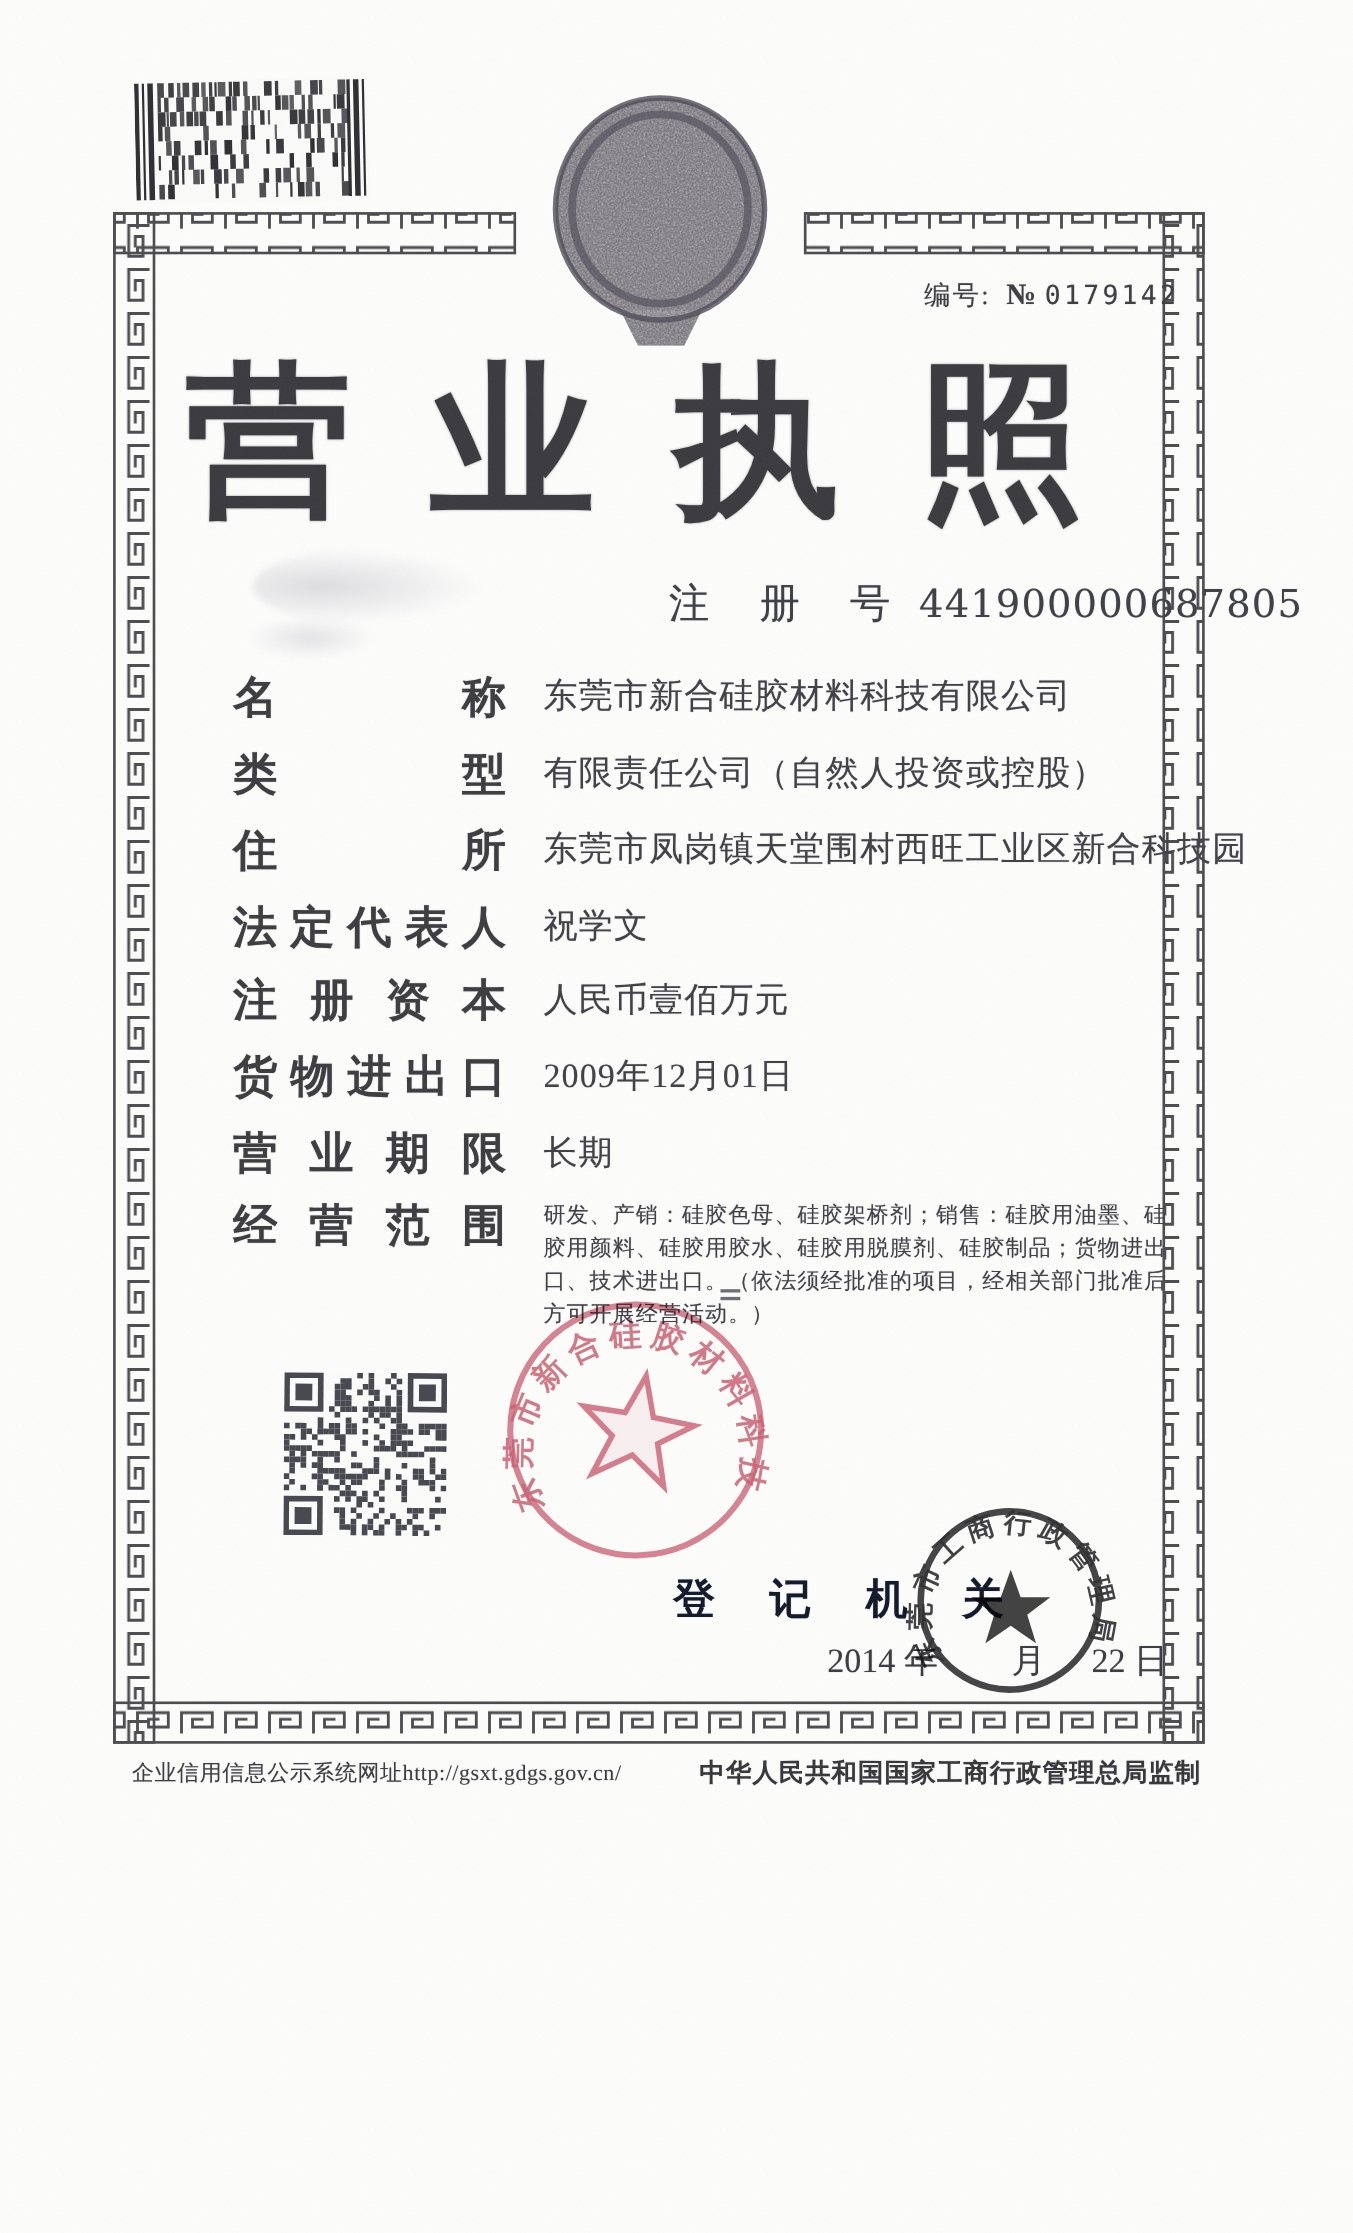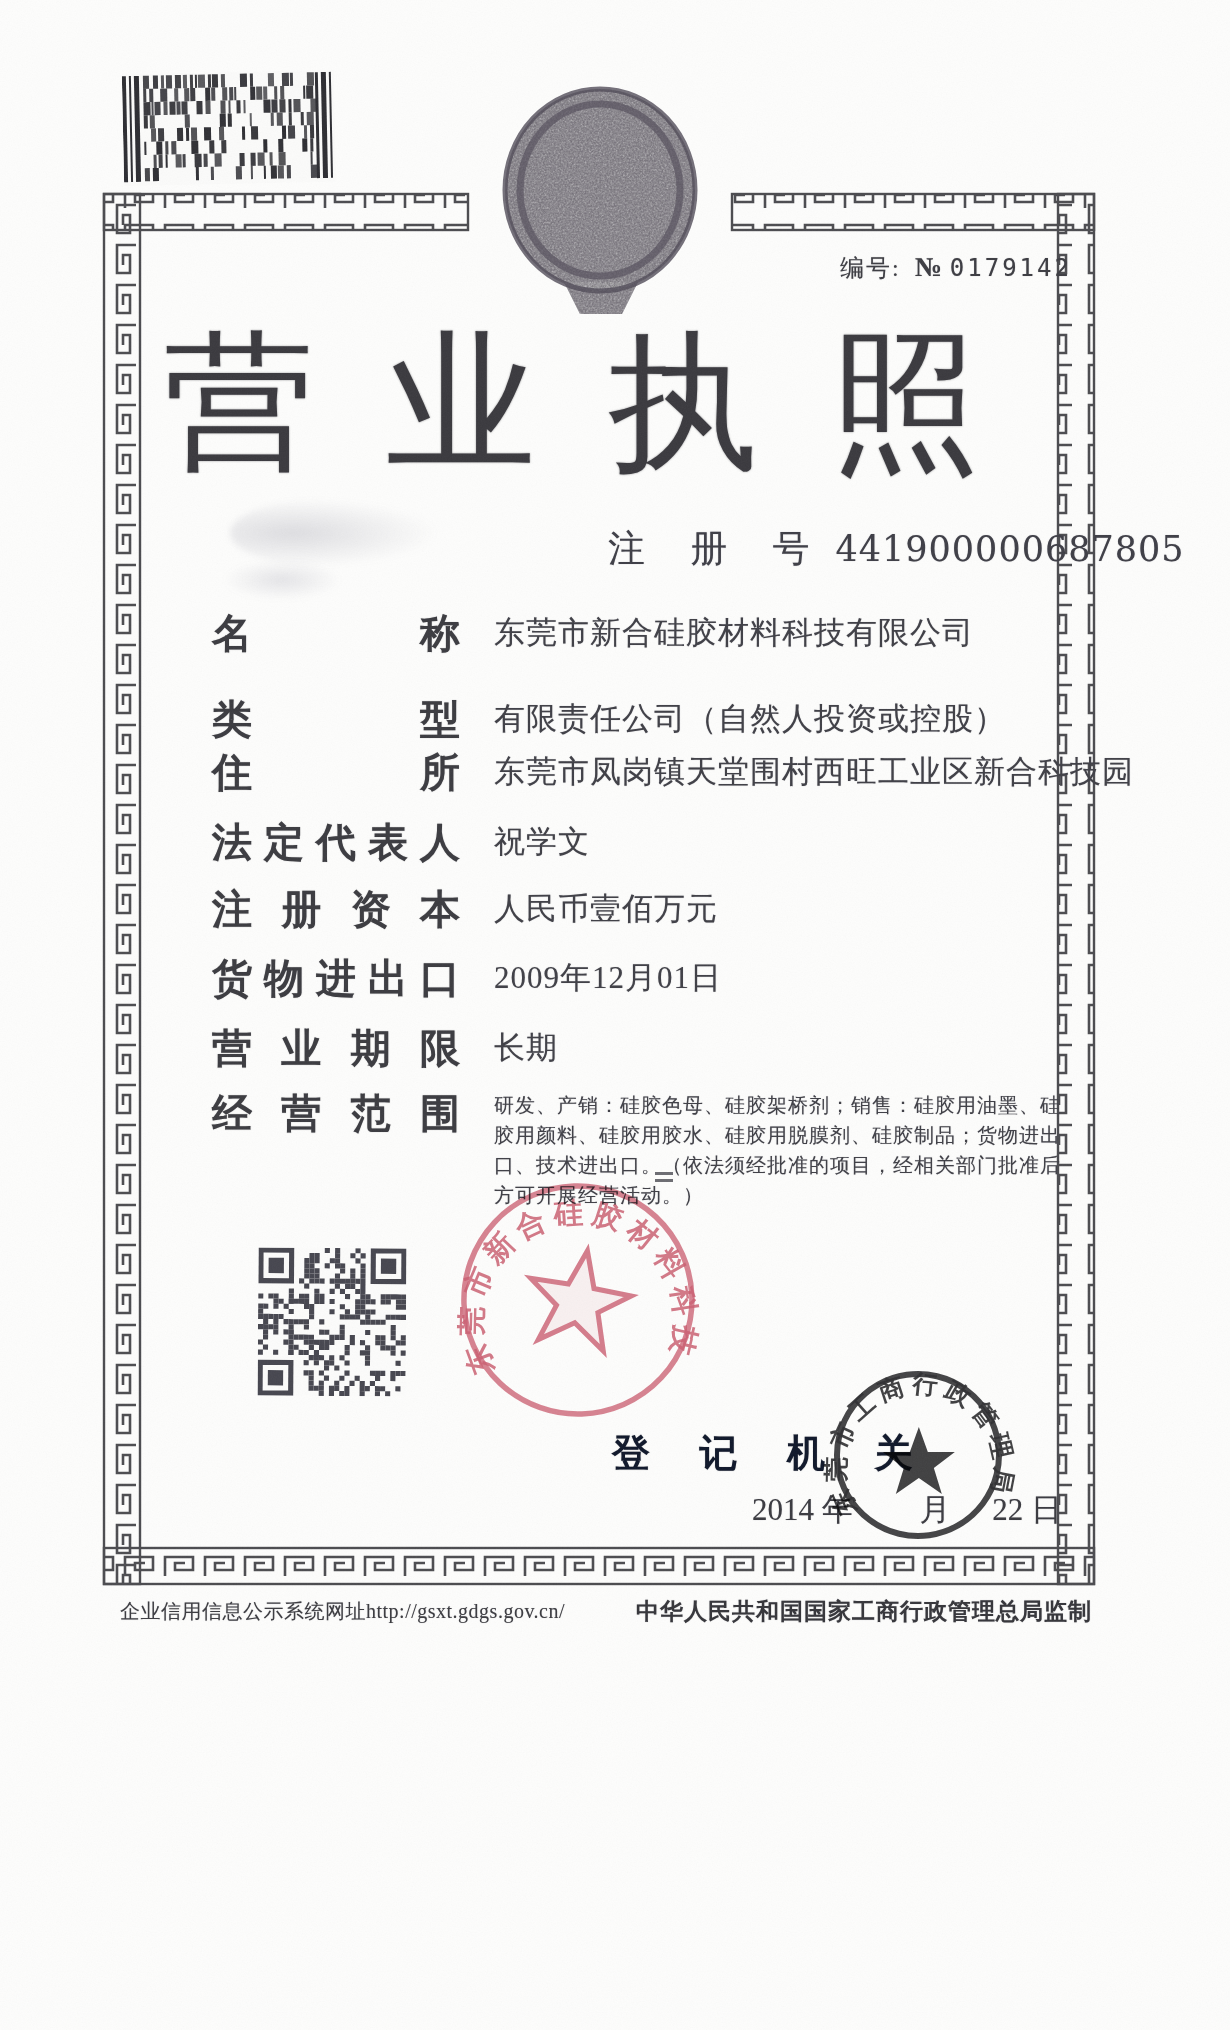--- a/index.html
+++ b/index.html
@@ -27,24 +27,24 @@
     left:840px; top:252px; z-index:4;
     font-size:24px; color:#3c3c42; letter-spacing:2px;
     text-shadow:0 0 1px rgba(70,70,80,.45);
   }
   .serial-line .no-sym { font-weight:bold; font-size:27px; margin:0 6px 0 14px; }
   .serial-line .no-digits { font-family:"DejaVu Sans Mono",monospace; font-size:24px; letter-spacing:3px; }
 
   
   .license-title {
     left:104px; top:322px; width:990px; z-index:4;
-    text-align:left;
+    text-align:center;
     font-family:"DejaVu Sans","Liberation Sans",sans-serif;
-    font-weight:400; font-size:150px; line-height:160px;
-    letter-spacing:72px; padding-left:60px;
+    font-weight:700; font-size:150px; line-height:160px;
+    letter-spacing:72px; padding-left:28px;
     color:#3a393e;
     text-shadow:0 0 2px rgba(55,55,60,.6);
   }
 
   
   .regno-line { left:608px; top:524px; z-index:4; color:#3e3e46; white-space:nowrap;
     text-shadow:0 0 1px rgba(70,70,85,.4); }
   .regno-label { font-size:37px; letter-spacing:18px; }
   .regno-value { font-family:"DejaVu Serif",serif; font-size:35px; letter-spacing:1px; margin-left:4px; }
 
@@ -284,21 +284,21 @@
 
 <div class="abs regno-line">
   <span class="regno-label">注 册 号</span>
   <span class="regno-value">441900000687805</span>
 </div>
 
 <div class="abs field-row" style="top:606px">
   <span class="field-label">名称</span>
   <span class="field-value">东莞市新合硅胶材料科技有限公司</span>
 </div>
-<div class="abs field-row" style="top:692px">
+<div class="abs field-row" style="top:676px">
   <span class="field-label">类型</span>
   <span class="field-value">有限责任公司（自然人投资或控股）</span>
 </div>
 <div class="abs field-row" style="top:745px">
   <span class="field-label">住所</span>
   <span class="field-value">东莞市凤岗镇天堂围村西旺工业区新合科技园</span>
 </div>
 <div class="abs field-row" style="top:815px">
   <span class="field-label">法定代表人</span>
   <span class="field-value">祝学文</span>

